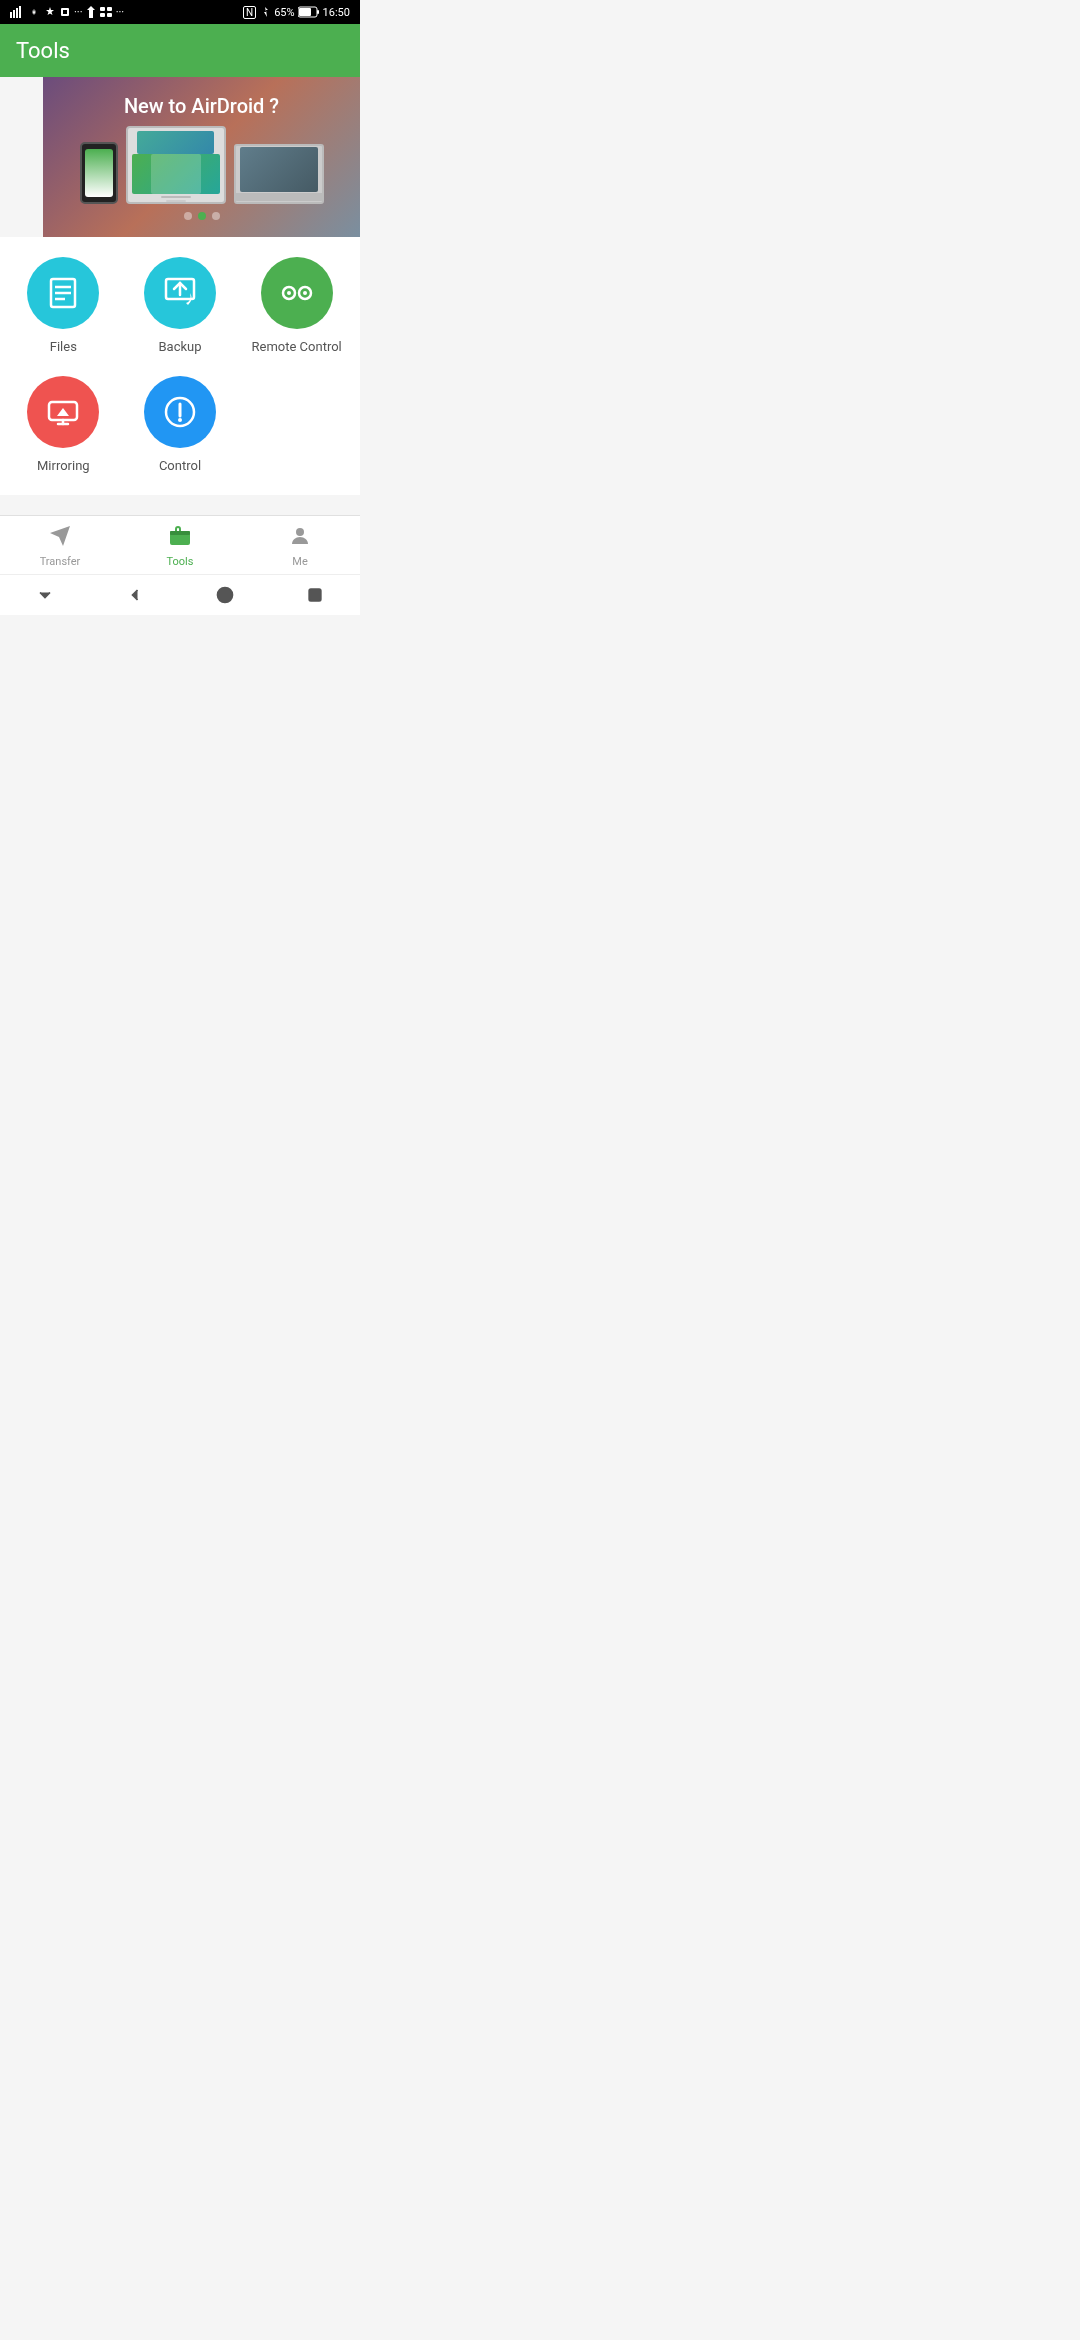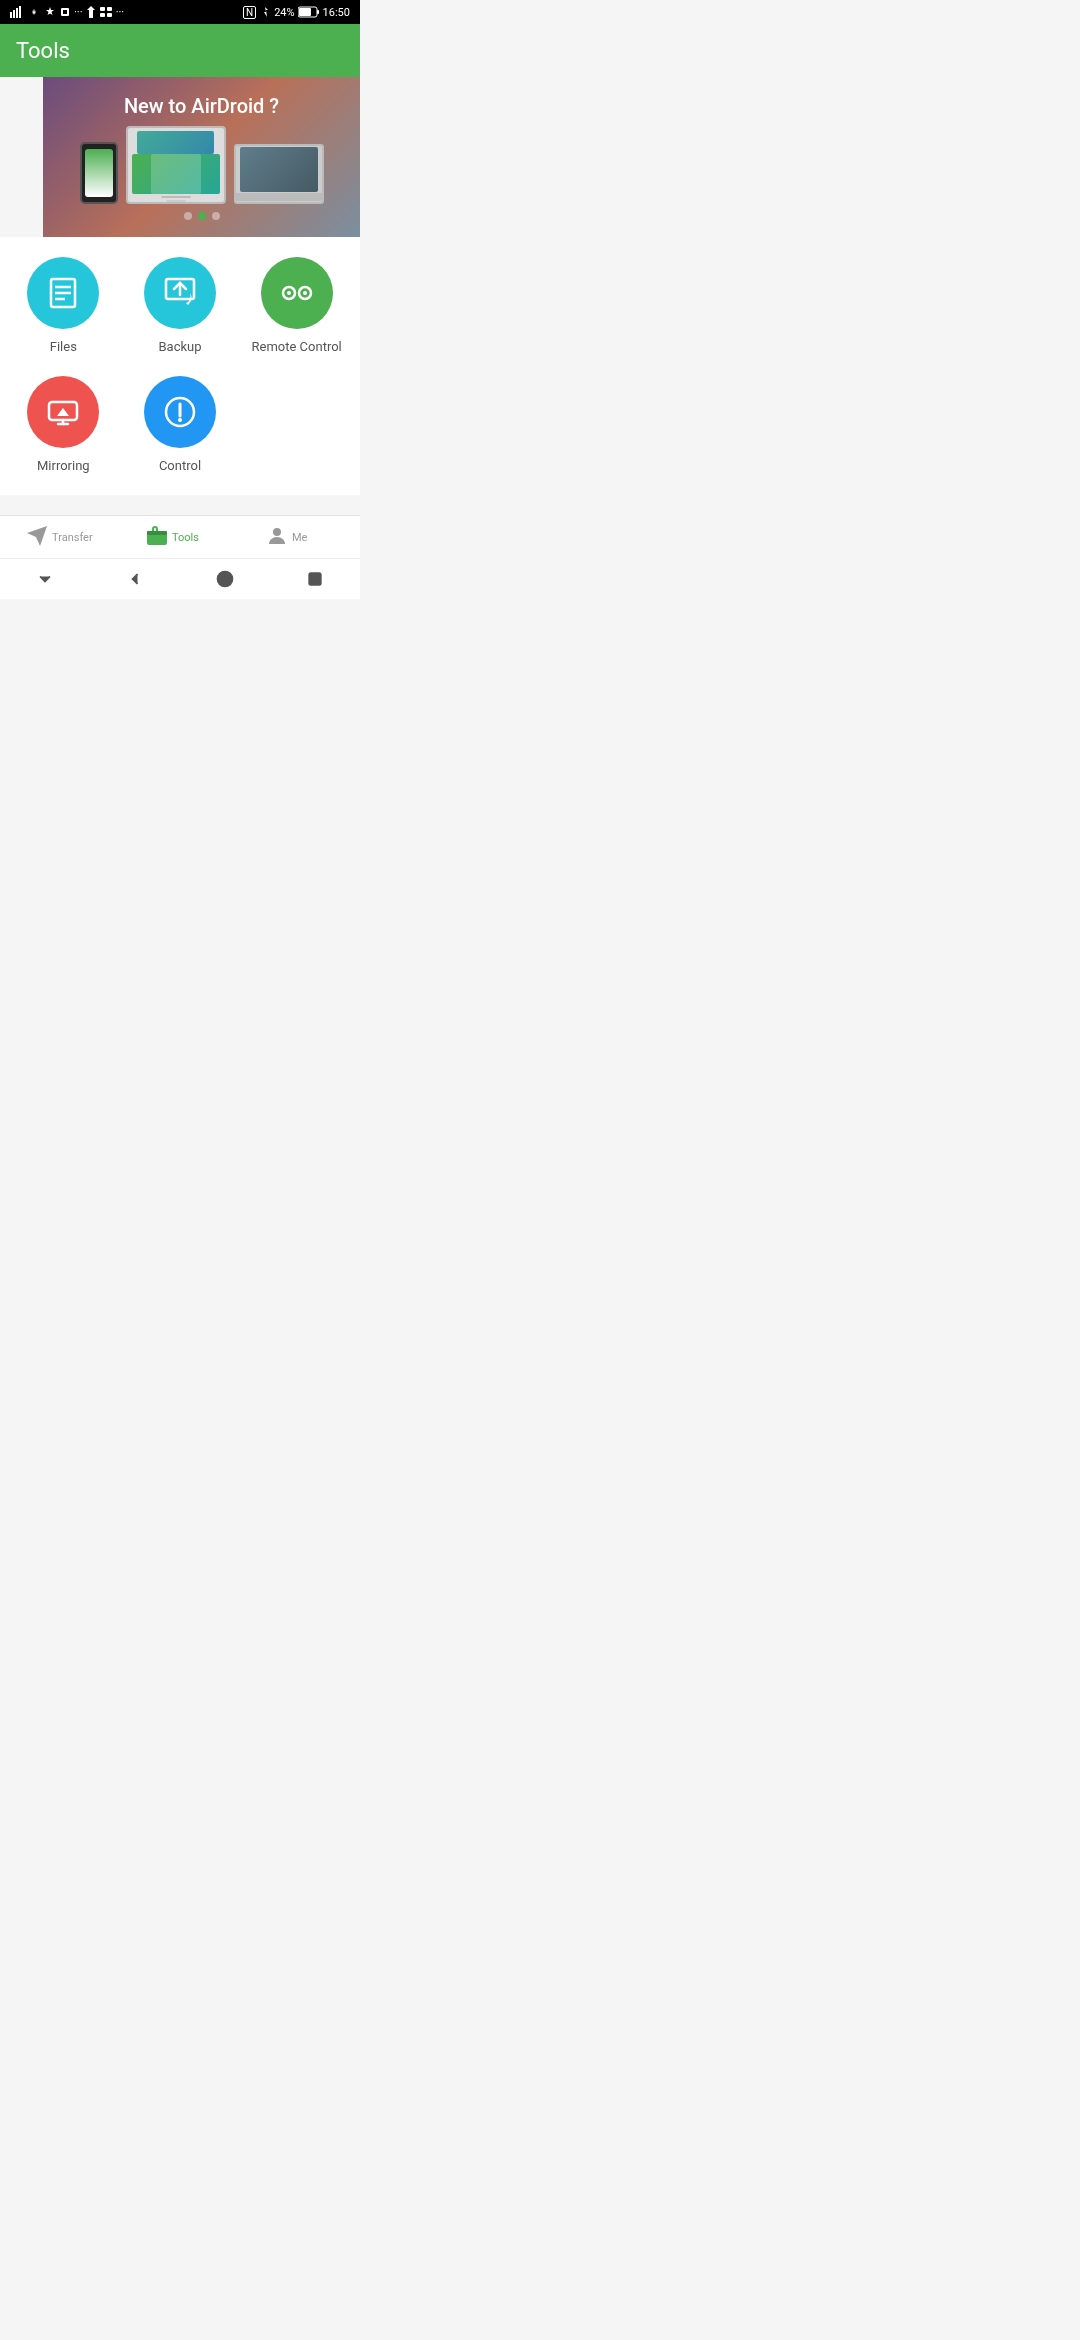--- a/index.html
+++ b/index.html
@@ -175,20 +175,21 @@
       background: #fff;
       border-top: 1px solid #e0e0e0;
       display: flex;
       justify-content: space-around;
       align-items: center;
       padding: 8px 0 6px;
       margin-top: 20px;
     }
     .nav-item {
       display: flex;
+      flex-direction: column;
       align-items: center;
       gap: 3px;
       cursor: pointer;
       min-width: 70px;
     }
     .nav-label {
       font-size: 11px;
       color: #999;
     }
     .nav-label.active { color: #4CAF50; }
@@ -244,21 +245,21 @@
         <rect x="8" y="1" width="5" height="4" rx="1"></rect>
         <rect x="8" y="7" width="5" height="4" rx="1"></rect>
       </svg>
     <span>···</span>
   </div>
   <div class="status-right">
     <span style="font-size:10px;border:1px solid white;padding:0 2px;border-radius:2px;">N</span>
     <svg width="12" height="12" viewBox="0 0 12 12" fill="white">
         <path d="M6 1L9 4 7 4 8 11 5 6 7 6Z"></path>
       </svg>
-    <span>24%</span>
+    <span>65%</span>
     <svg width="22" height="12" viewBox="0 0 22 12" fill="white">
         <rect x="0" y="1" width="19" height="10" rx="2" stroke="white" stroke-width="1" fill="none"></rect>
         <rect x="1" y="2" width="12" height="8" rx="1" fill="white"></rect>
         <rect x="19" y="4" width="2" height="4" rx="1" fill="white"></rect>
       </svg>
     <span>16:50</span>
   </div>
 </div>
 
 <div class="header">

